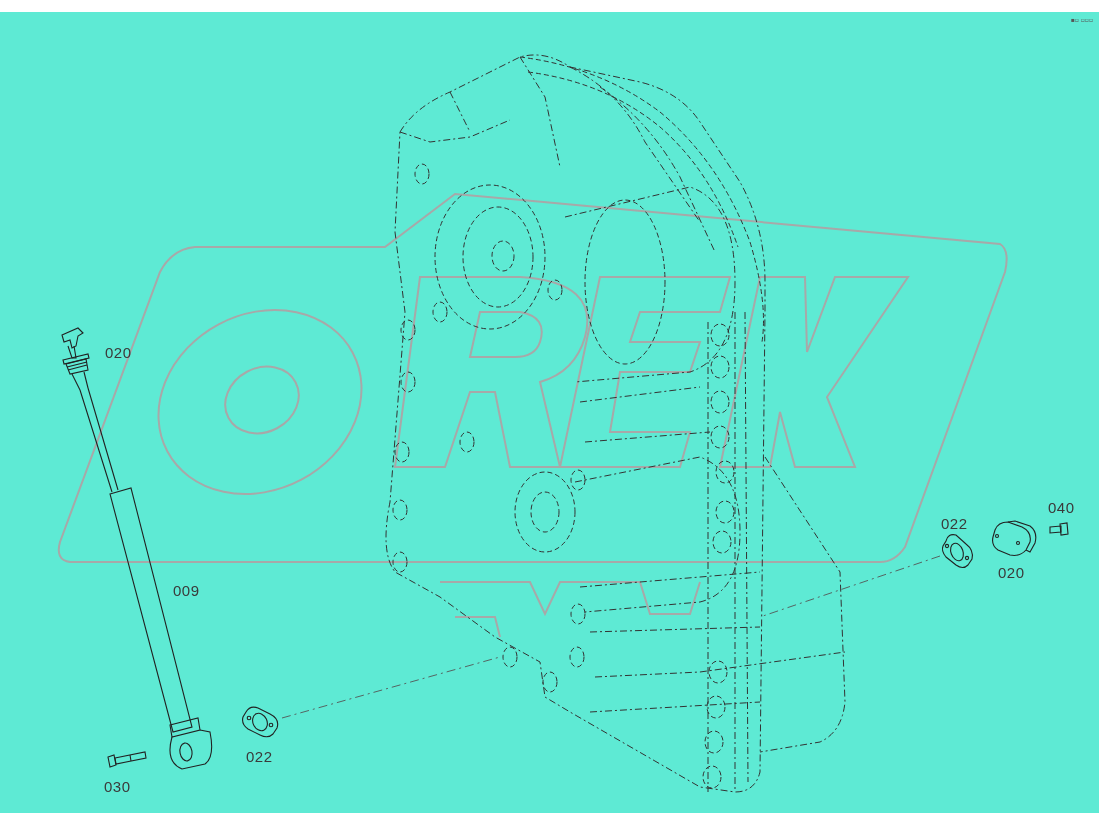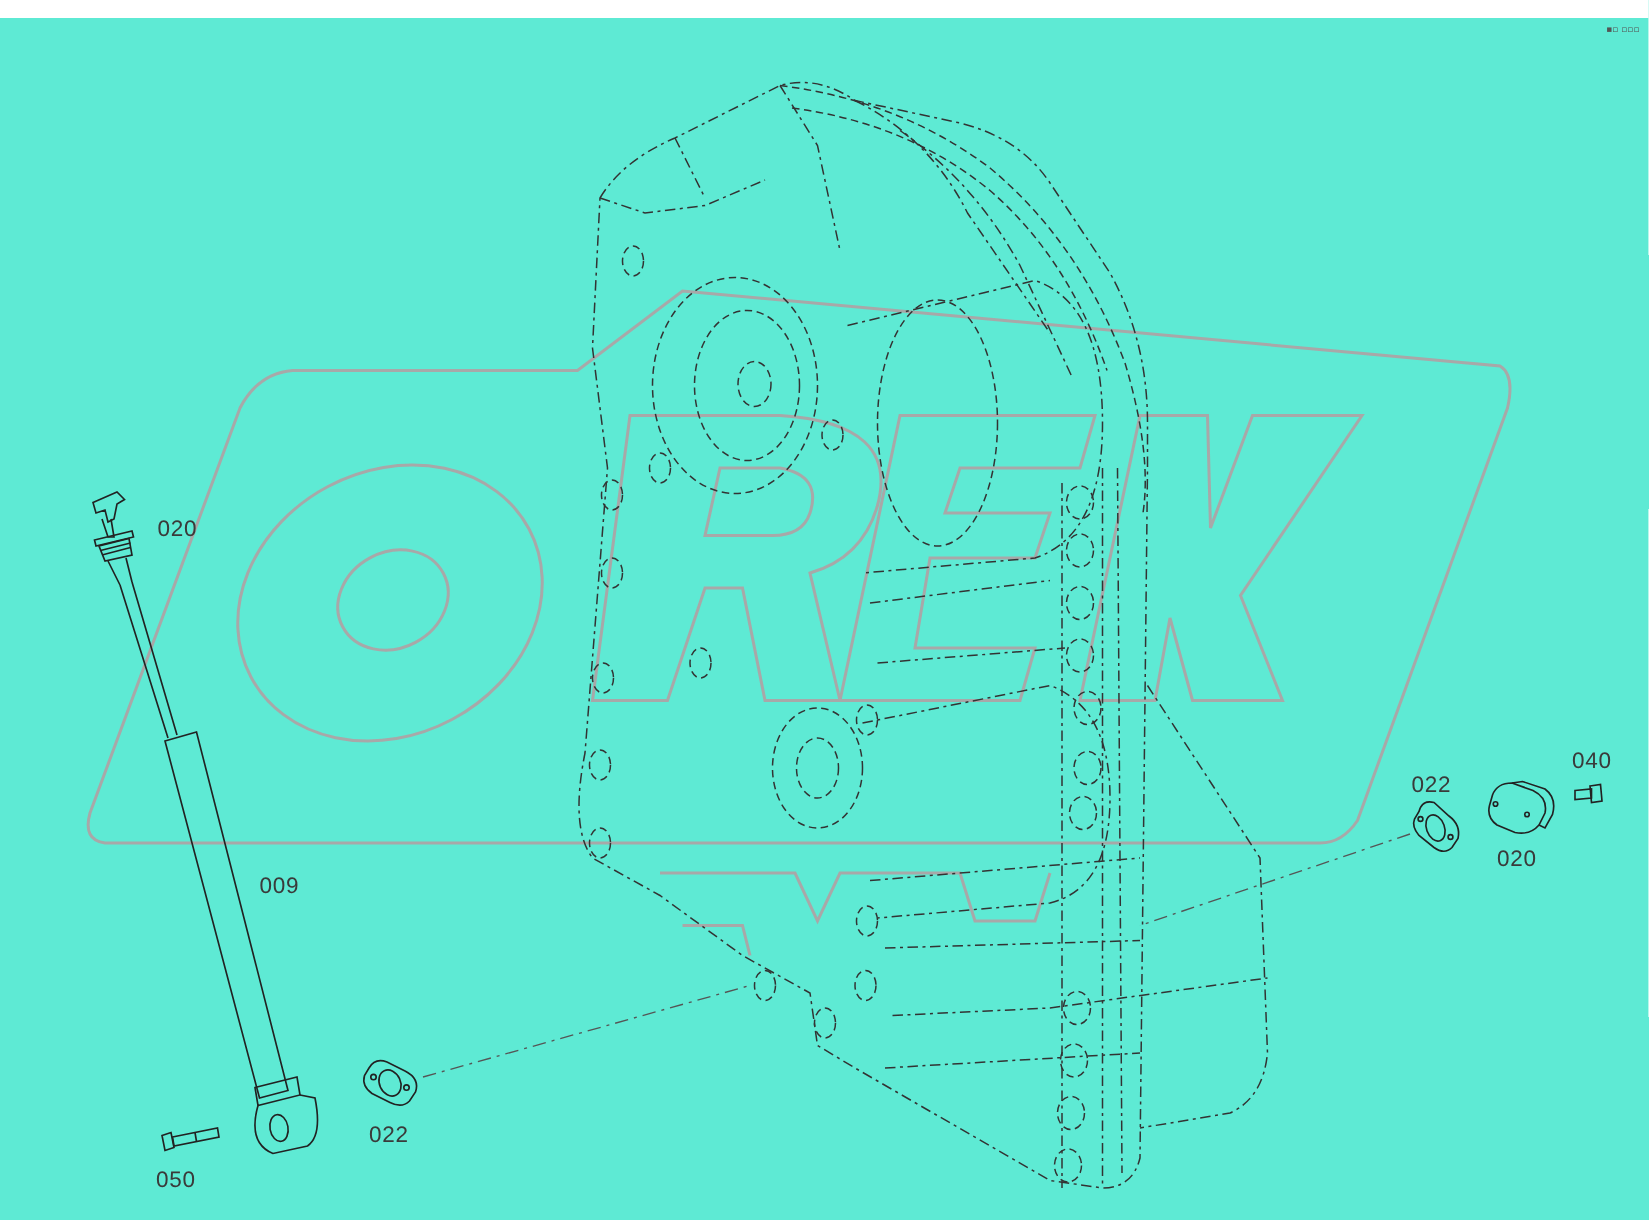--- a/index.html
+++ b/index.html
@@ -157,17 +157,17 @@
 
     <g>
       <path class="solid" d="M1060,512 L1067,511 L1068,522 L1061,523 Z"></path>
       <path class="solid" d="M1050,515 L1061,514 L1061,520 L1050,521 Z"></path>
     </g>
   </svg>
 
   <div class="label" style="left:105px; top:333px;">020</div>
   <div class="label" style="left:173px; top:571px;">009</div>
   <div class="label" style="left:246px; top:737px;">022</div>
-  <div class="label" style="left:104px; top:767px;">050</div>
+  <div class="label" style="left:104px; top:767px;">030</div>
   <div class="label" style="left:941px; top:504px;">022</div>
   <div class="label" style="left:998px; top:553px;">020</div>
   <div class="label" style="left:1048px; top:488px;">040</div>
 </div>
 
 </body></html>

